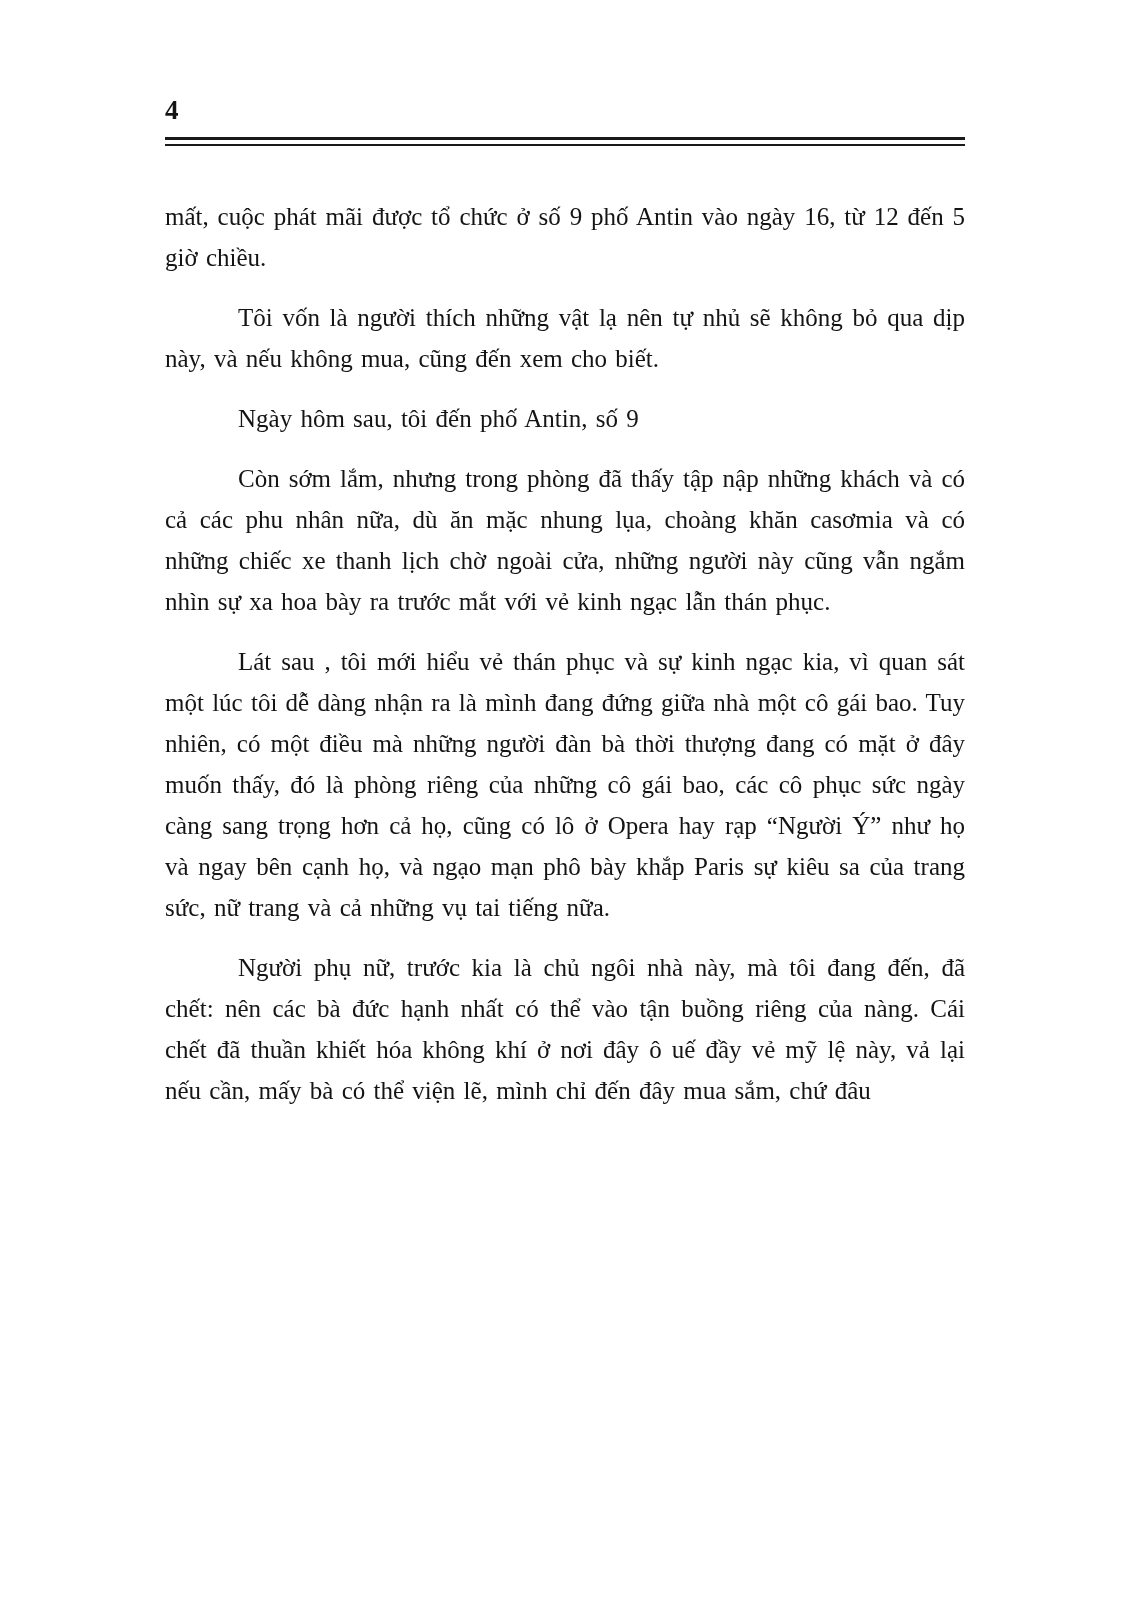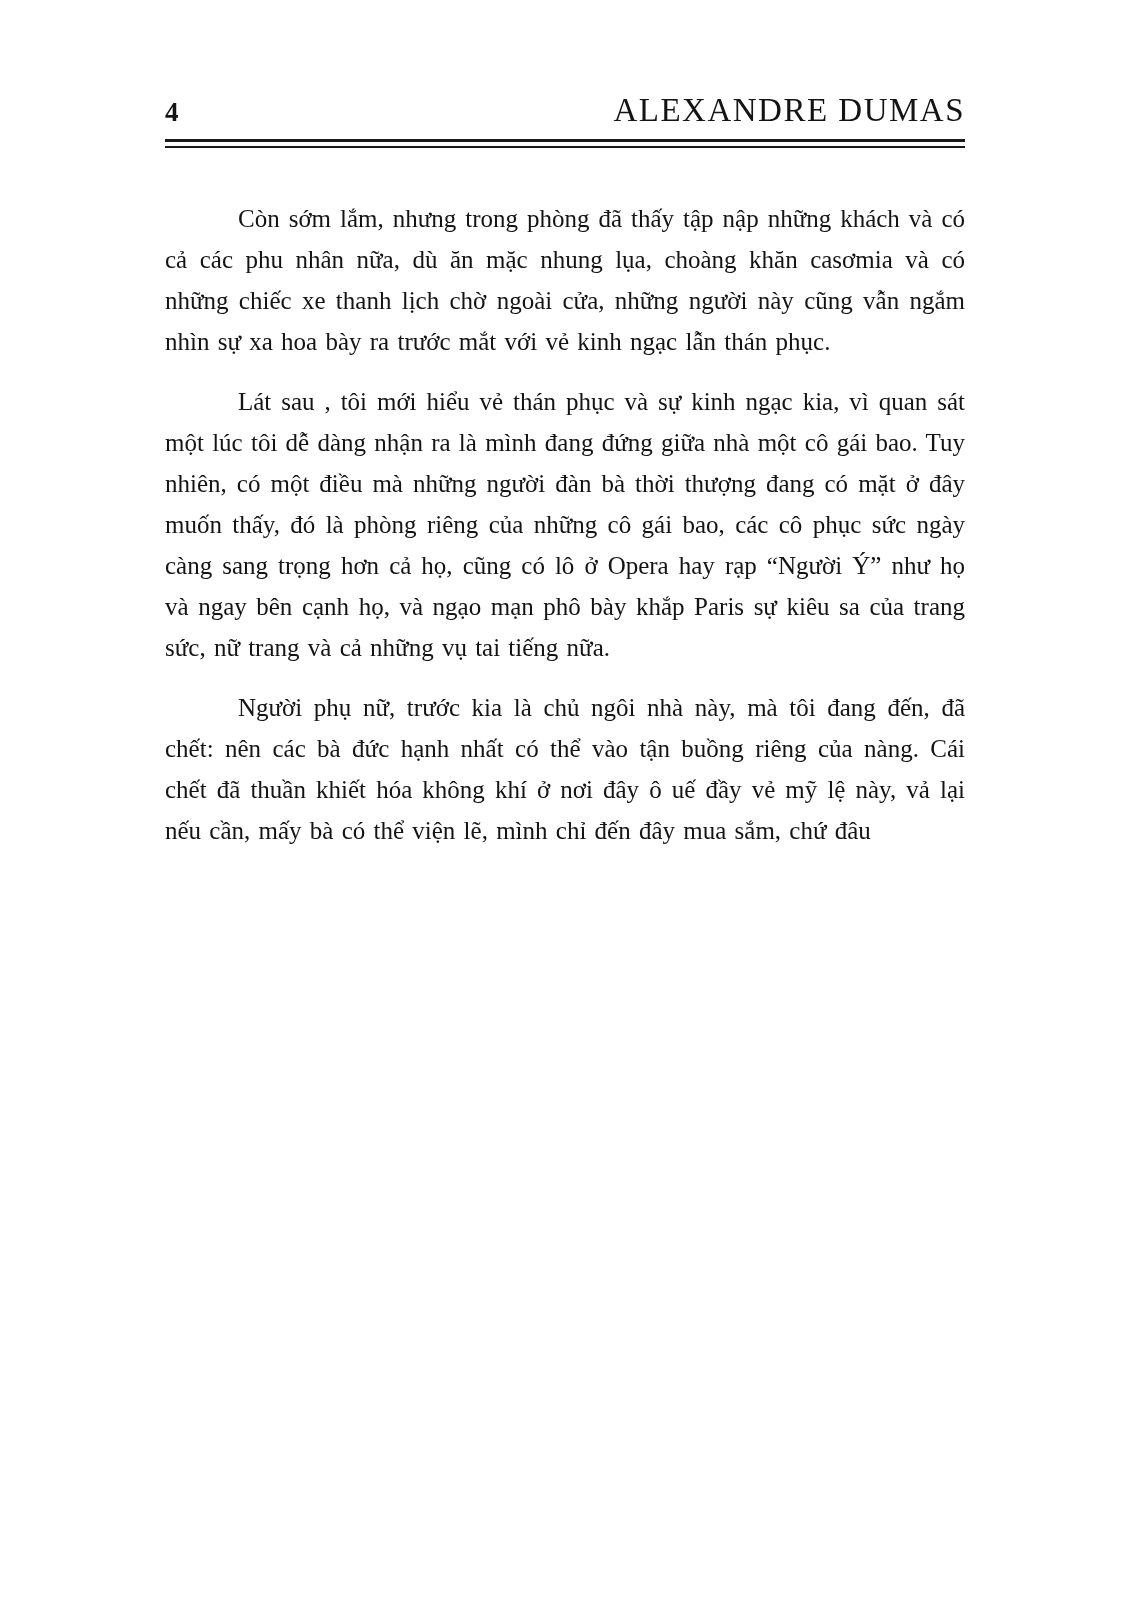--- a/index.html
+++ b/index.html
@@ -57,24 +57,26 @@
     text-indent: 0;
   }
 </style>
 </head>
 <body>
 
 <div class="page">
 
   <header class="page-header">
     <span class="page-number">4</span>
-    <span class="running-title">ALEXANDRE DUMAS</span>
   </header>
 
   <div class="header-rule"></div>
 
   <main class="body-text">
+    <p class="para no-indent">mất, cuộc phát mãi được tổ chức ở số 9 phố Antin vào ngày 16, từ 12 đến 5 giờ chiều.</p>
+    <p class="para">Tôi vốn là người thích những vật lạ  nên tự nhủ sẽ không bỏ qua dịp này, và nếu không mua, cũng đến xem cho biết.</p>
+    <p class="para">Ngày hôm sau, tôi đến phố Antin, số 9</p>
     <p class="para">Còn sớm lắm, nhưng trong  phòng đã thấy tập nập những khách và có cả các phu nhân nữa, dù ăn mặc nhung lụa, choàng khăn casơmia và có những chiếc xe thanh lịch chờ ngoài cửa, những người này cũng vẫn ngắm nhìn sự xa hoa bày ra trước mắt với vẻ kinh ngạc lẫn thán phục.</p>
     <p class="para">Lát sau , tôi mới hiểu vẻ thán phục và sự kinh ngạc kia, vì quan sát một lúc tôi dễ dàng nhận ra là mình đang đứng giữa nhà một cô gái bao. Tuy nhiên, có một điều mà những người đàn bà thời thượng đang có mặt ở đây muốn thấy, đó là phòng riêng của những cô gái bao, các cô phục sức ngày càng sang trọng hơn cả họ, cũng có lô ở Opera hay rạp “Người Ý” như họ và ngay bên cạnh họ, và ngạo mạn phô bày khắp Paris sự kiêu sa của trang sức, nữ trang và cả những vụ tai tiếng nữa.</p>
     <p class="para">Người phụ nữ, trước kia là chủ ngôi nhà này, mà tôi đang đến, đã chết: nên các bà đức hạnh nhất có thể vào tận buồng riêng của nàng. Cái chết đã thuần khiết hóa không khí ở nơi đây ô uế đầy vẻ mỹ lệ này, vả lại nếu cần, mấy bà có thể viện lẽ, mình chỉ đến đây mua sắm, chứ đâu</p>
   </main>
 
 </div>
 
 </body></html>

